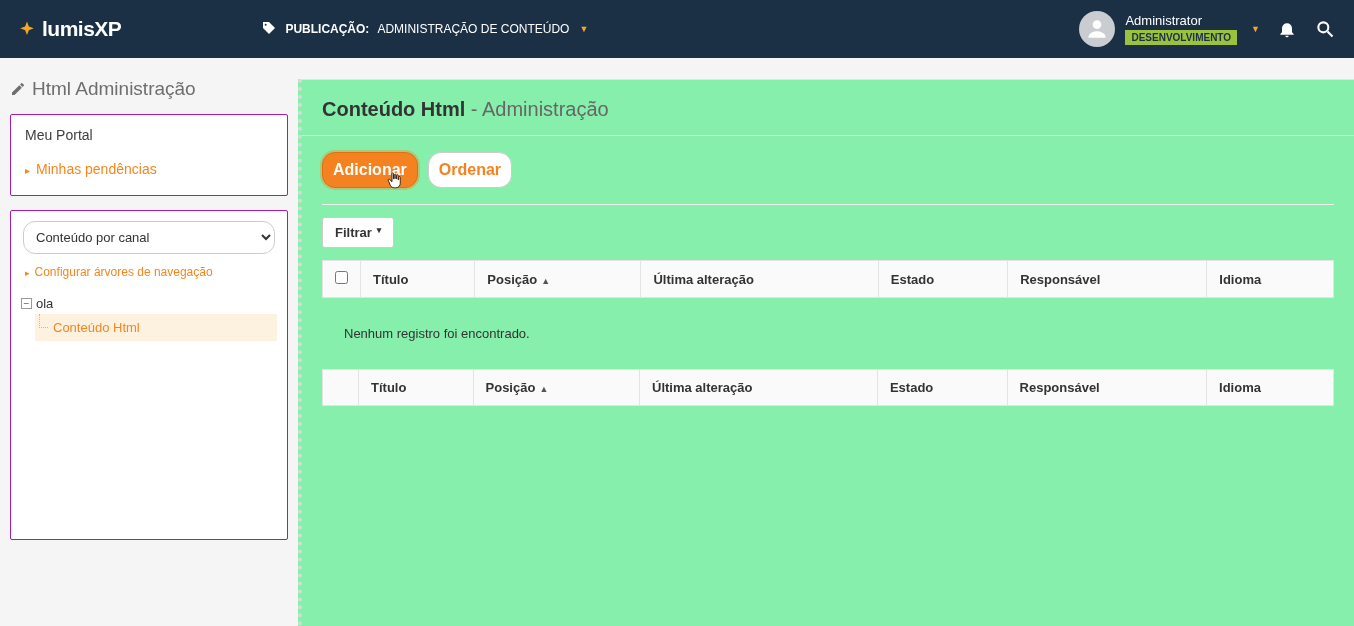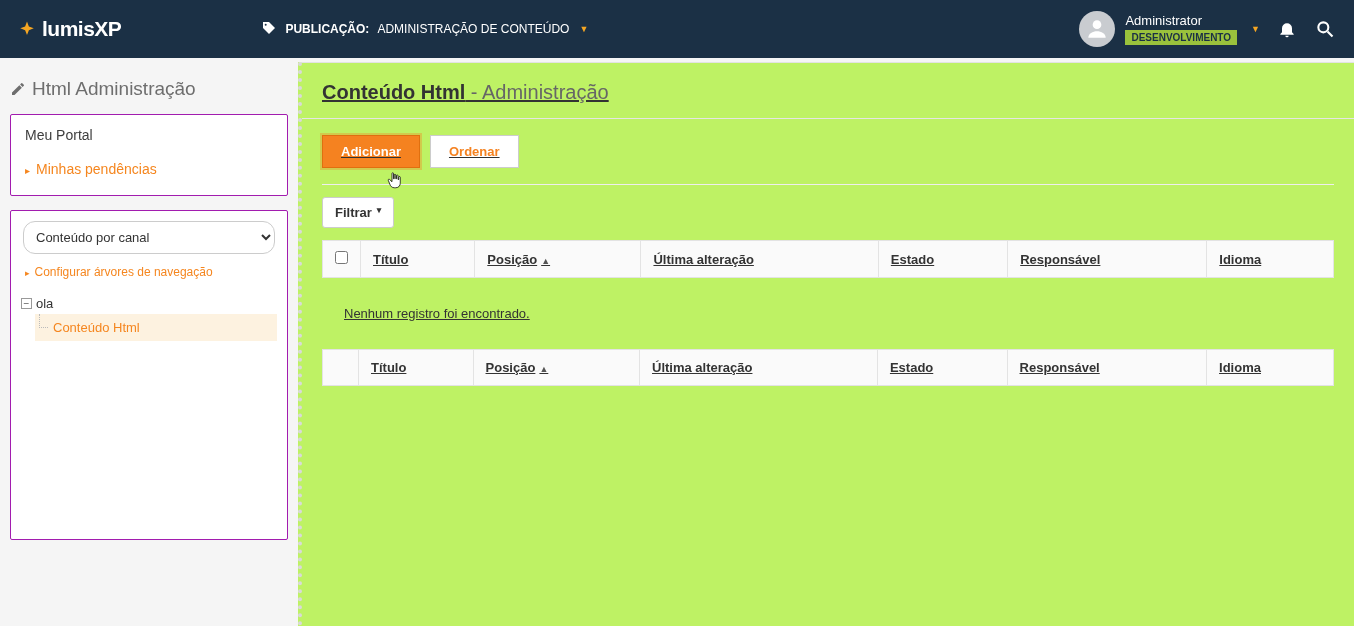--- a/index.html
+++ b/index.html
@@ -198,48 +198,47 @@
     top: 0;
     bottom: 50%;
     width: 8px;
     border-left: 1px dotted #bbb;
     border-bottom: 1px dotted #bbb;
   }
 
   
   .main {
     flex: 1;
-    background: #bef264;
+    background: #86efac;
     border-top: 1px solid #e3e3e3;
     border-left: 4px dotted #d9d9d9;
     padding: 0;
-    margin-top: 4px;
+    margin-top: 21px;
     display: flex;
     flex-direction: column;
-    text-decoration: underline;
   }
   .main-header {
     padding: 18px 20px 14px;
     border-bottom: 1px solid #e5e5e5;
     font-size: 20px;
     color: #333;
   }
   .main-header .bold { font-weight: 700; }
   .main-header .light { font-weight: 400; color: #666; }
 
   .toolbar {
     padding: 16px 20px 6px;
     display: flex;
     gap: 10px;
     align-items: center;
   }
   .btn {
-    padding: 8px 18px;
-    border-radius: 0;
-    font-size: 13px;
+    padding: 8px 10px;
+    border-radius: 13px;
+    font-size: 16px;
     font-weight: 700;
     cursor: pointer;
     border: 1px solid transparent;
   }
   .btn-primary {
     background: #f58220;
     color: #fff;
     border-color: #e06f0f;
     box-shadow: 0 0 0 2px rgba(245,130,32,0.35);
   }

